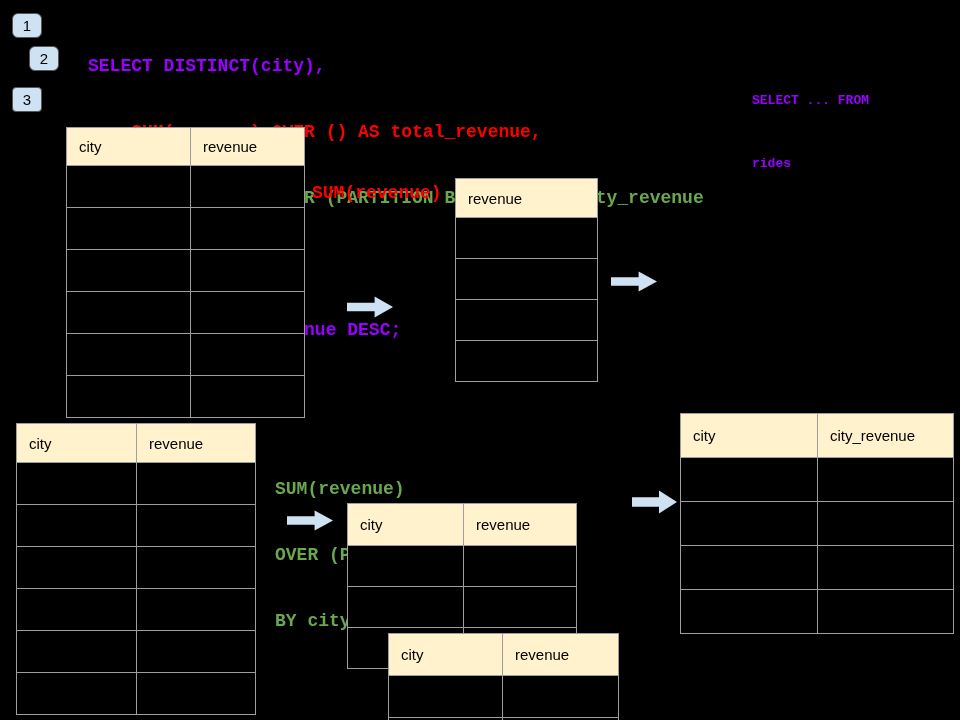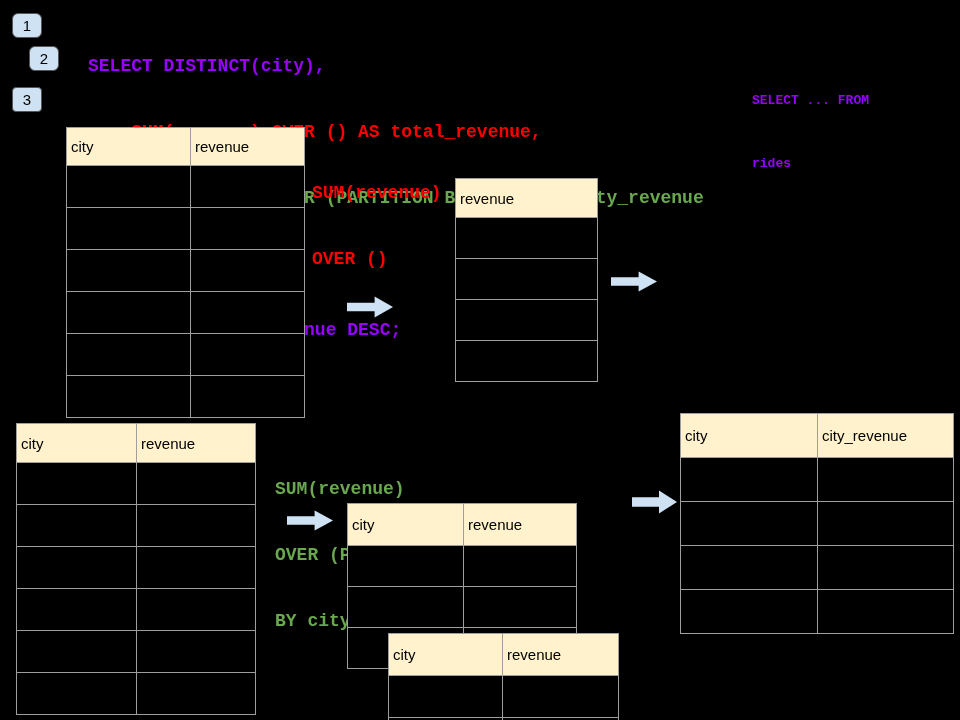--- a/index.html
+++ b/index.html
@@ -47,21 +47,21 @@
 
   
   table { border-collapse:collapse; table-layout:fixed; }
   th, td { border:1px solid #9e9e9e; box-sizing:border-box; }
   th {
     background:#fff2cc;
     color:#000000;
     font-weight:normal;
     font-size:15px;
     text-align:left;
-    padding:0 0 0 4px;
+    padding:0 0 0 12px;
   }
   td { background:#000000; padding:0; }
 
   .t1 { width:238px; } .t1 th { height:38px; } .t1 td { height:42px; }
   .t2 { width:142px; } .t2 th { height:39px; } .t2 td { height:41px; }
   .t3 { width:239px; } .t3 th { height:39px; } .t3 td { height:42px; }
   .t4 { width:229px; } .t4 th { height:42px; } .t4 td { height:41px; }
   .t5 { width:230px; } .t5 th { height:42px; } .t5 td { height:42px; }
   .t6 { width:273px; } .t6 th { height:44px; } .t6 td { height:44px; }
 
@@ -131,21 +131,20 @@
       </tr>
     <tr>
         <td></td>
         <td></td>
       </tr>
   </tbody>
 </table>
 
 <div class="abs code red" style="left:312px; top:138px;">
   <div>SUM(revenue)</div>
-  <div>OVER ()</div>
 </div>
 
 <table class="abs t2" style="left:455px; top:178px;">
   <colgroup>
       <col style="width:142px">
     </colgroup>
   <thead>
     <tr>
       <th>revenue</th>
     </tr>

